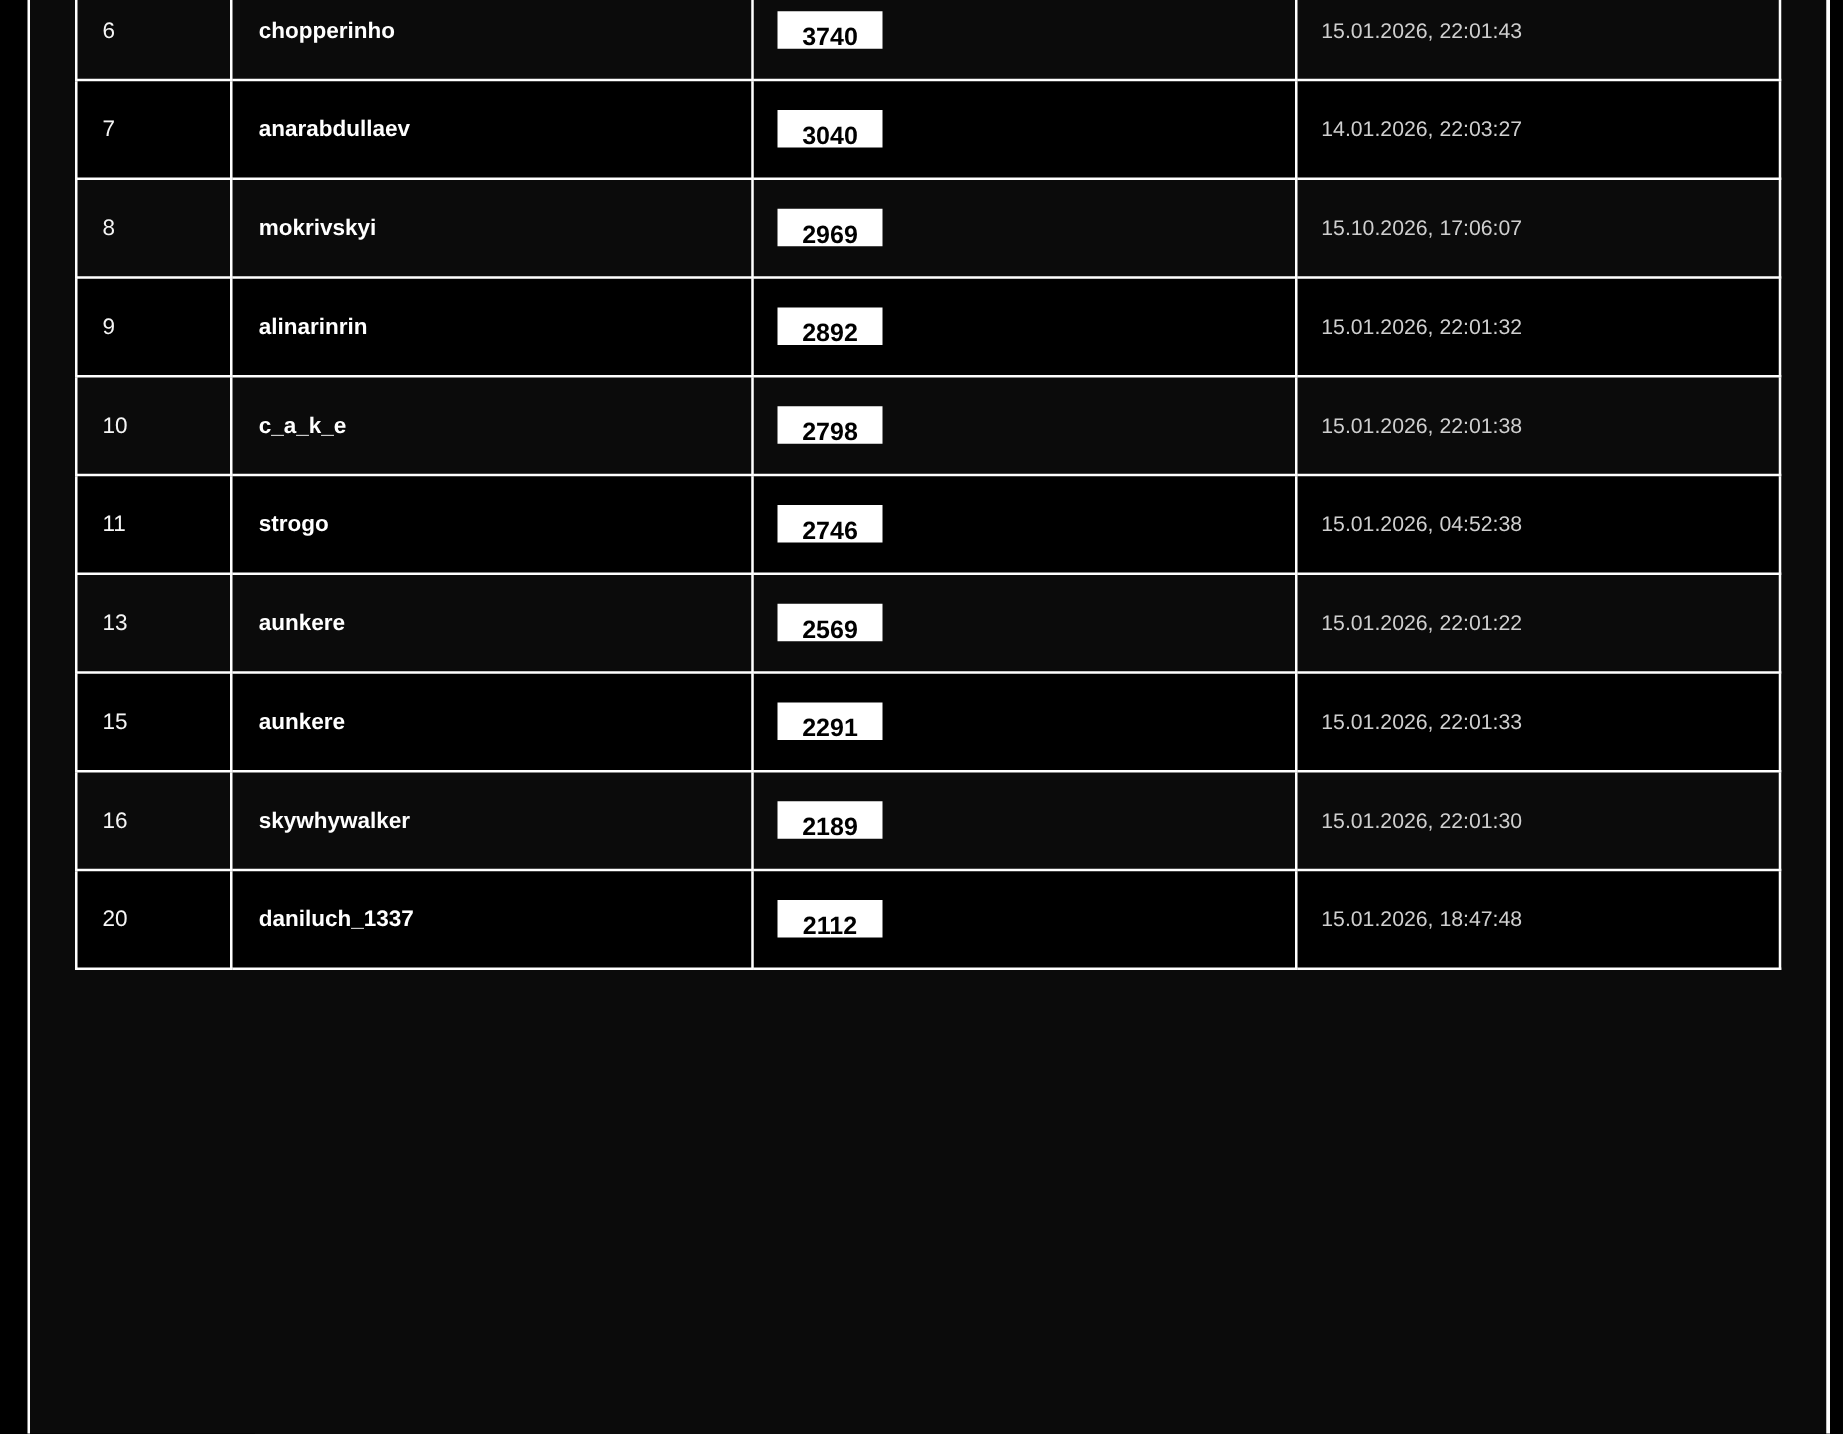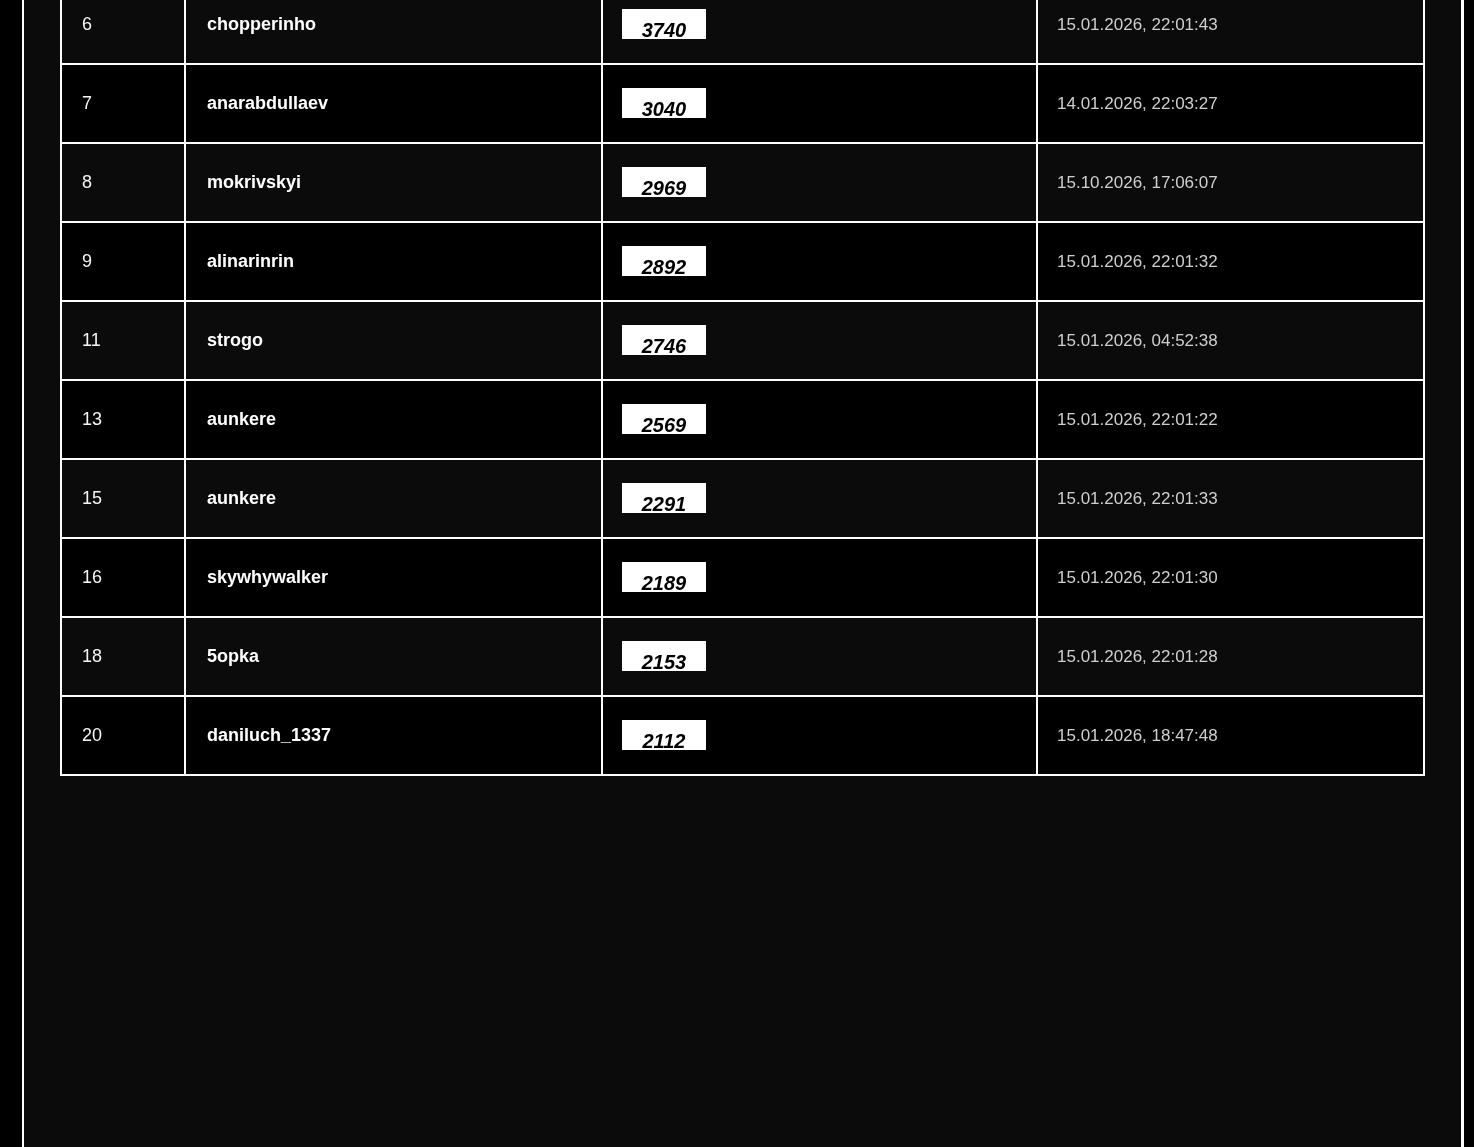--- a/index.html
+++ b/index.html
@@ -60,21 +60,20 @@
   td.score { padding-left: 19px; }
   .badge {
     display: inline-block;
     width: 84px; height: 30px;
     line-height: 42px;
     background: var(--badge-bg, #fff);
     color: var(--badge-text, #000);
     font-size: 20px;
     font-weight: 700;
     text-align: center;
-    font-style: italic;
   }
   td.date {
     padding-left: 19px;
     color: var(--date-text, #cfcfcf);
     font-size: 17px;
     font-weight: 400;
   }
 </style>
 </head>
 <body>
@@ -117,20 +116,28 @@
   </tr>
       <tr>
     <td class="rank">9</td>
     <td class="name">alinarinrin</td>
     <td class="score">
       <span class="badge">2892</span>
     </td>
     <td class="date">15.01.2026, 22:01:32</td>
   </tr>
       <tr>
+    <td class="rank">10</td>
+    <td class="name">c_a_k_e</td>
+    <td class="score">
+      <span class="badge">2798</span>
+    </td>
+    <td class="date">15.01.2026, 22:01:38</td>
+  </tr>
+      <tr>
     <td class="rank">11</td>
     <td class="name">strogo</td>
     <td class="score">
       <span class="badge">2746</span>
     </td>
     <td class="date">15.01.2026, 04:52:38</td>
   </tr>
       <tr>
     <td class="rank">13</td>
     <td class="name">aunkere</td>
@@ -149,28 +156,20 @@
   </tr>
       <tr>
     <td class="rank">16</td>
     <td class="name">skywhywalker</td>
     <td class="score">
       <span class="badge">2189</span>
     </td>
     <td class="date">15.01.2026, 22:01:30</td>
   </tr>
       <tr>
-    <td class="rank">18</td>
-    <td class="name">5opka</td>
-    <td class="score">
-      <span class="badge">2153</span>
-    </td>
-    <td class="date">15.01.2026, 22:01:28</td>
-  </tr>
-      <tr>
     <td class="rank">20</td>
     <td class="name">daniluch_1337</td>
     <td class="score">
       <span class="badge">2112</span>
     </td>
     <td class="date">15.01.2026, 18:47:48</td>
   </tr>
     </tbody>
 </table>
 

